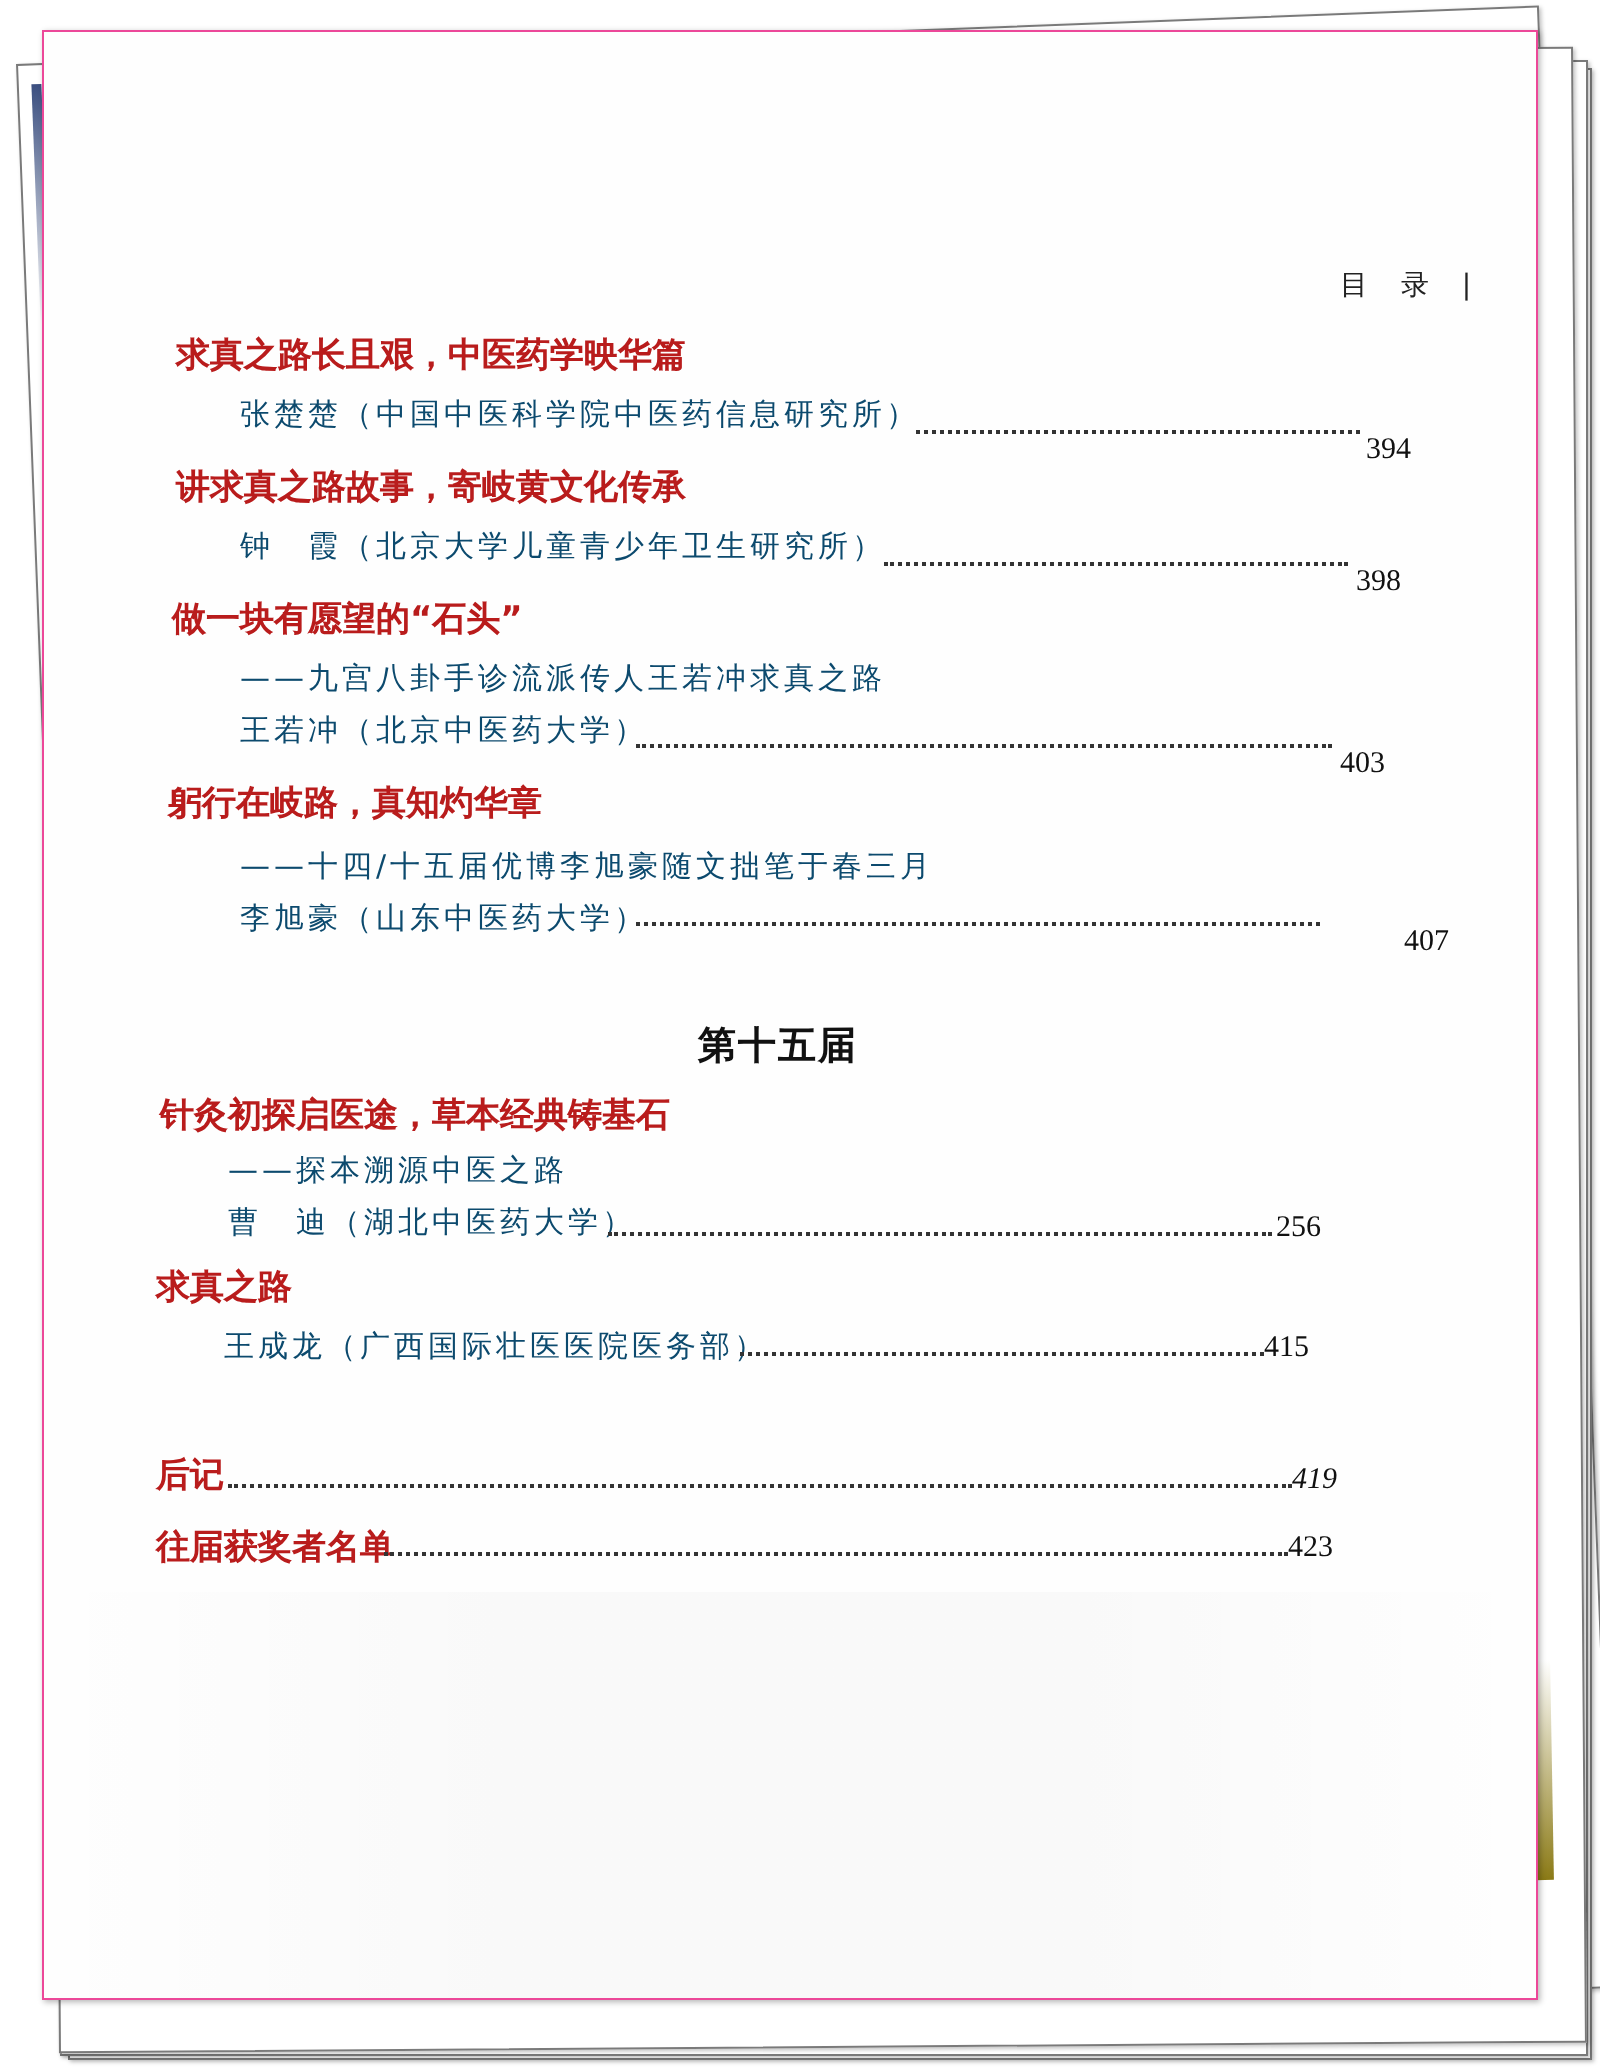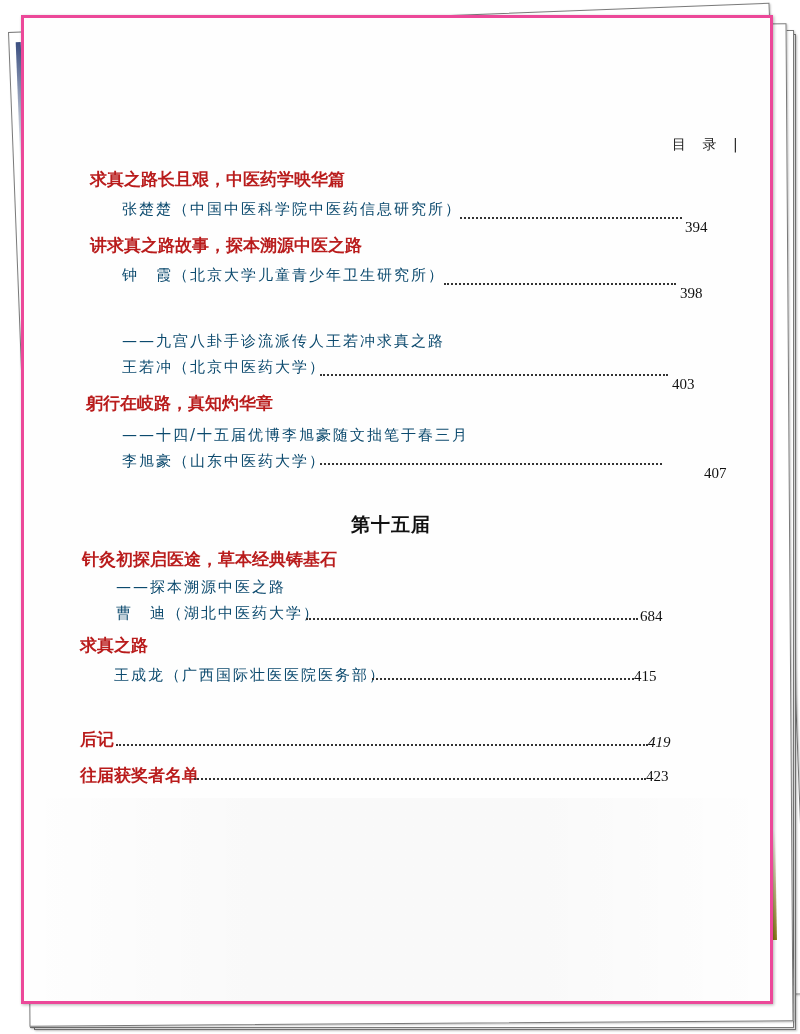--- a/index.html
+++ b/index.html
@@ -47,21 +47,21 @@
       position: absolute;
       left: 767px; top: 830px; width: 9px; height: 110px;
       background: linear-gradient(rgba(140,120,20,0), #8b7a16);
       transform: rotate(-1deg);
     }
     .page {
       position: absolute;
       left: 21px; top: 15px;
       width: 746px; height: 983px;
       background: #fefefe;
-      border: 3px solid #ec4899;
+      border: 1px solid #ec4899;
       box-shadow: 1px 1px 3px rgba(0,0,0,0.3);
     }
     .running-head {
       position: absolute;
       left: 648px; top: 118px;
       font-family: "DejaVu Sans", sans-serif;
       font-size: 14px;
       letter-spacing: 6px;
       color: #222;
     }
@@ -122,43 +122,44 @@
 
   <div class="ghost"></div>
 
   <div class="running-head">目 录 |</div>
 
   <div class="entry-title" style="left:66px; top:150px;">求真之路长且艰，中医药学映华篇</div>
   <div class="entry-author" style="left:98px; top:182px;">张楚楚（中国中医科学院中医药信息研究所）</div>
   <div class="leader" style="left:436px; top:199px; width:222px;"></div>
   <div class="page-num" style="left:661px; top:201px;">394</div>
 
-  <div class="entry-title" style="left:66px; top:216px;">讲求真之路故事，探本溯源中医之路</div>
+  <div class="entry-title" style="left:66px; top:216px;">讲求真之路故事，寄岐黄文化传承</div>
   <div class="entry-author" style="left:98px; top:248px;">钟　霞（北京大学儿童青少年卫生研究所）</div>
   <div class="leader" style="left:420px; top:265px; width:232px;"></div>
   <div class="page-num" style="left:656px; top:267px;">398</div>
 
+  <div class="entry-title" style="left:64px; top:282px;">做一块有愿望的“石头”</div>
   <div class="entry-sub" style="left:98px; top:314px;">——九宫八卦手诊流派传人王若冲求真之路</div>
   <div class="entry-author" style="left:98px; top:340px;">王若冲（北京中医药大学）</div>
   <div class="leader" style="left:296px; top:356px; width:348px;"></div>
   <div class="page-num" style="left:648px; top:358px;">403</div>
 
   <div class="entry-title" style="left:62px; top:374px;">躬行在岐路，真知灼华章</div>
   <div class="entry-sub" style="left:98px; top:408px;">——十四/十五届优博李旭豪随文拙笔于春三月</div>
   <div class="entry-author" style="left:98px; top:434px;">李旭豪（山东中医药大学）</div>
   <div class="leader" style="left:296px; top:445px; width:342px;"></div>
   <div class="page-num" style="left:680px; top:447px;">407</div>
 
   <div class="section-heading">第十五届</div>
 
   <div class="entry-title" style="left:58px; top:530px;">针灸初探启医途，草本经典铸基石</div>
   <div class="entry-sub" style="left:92px; top:560px;">——探本溯源中医之路</div>
   <div class="entry-author" style="left:92px; top:586px;">曹　迪（湖北中医药大学）</div>
   <div class="leader" style="left:282px; top:600px; width:332px;"></div>
-  <div class="page-num" style="left:616px; top:590px;">684</div>
+  <div class="page-num" style="left:616px; top:590px;">256</div>
 
   <div class="entry-title" style="left:56px; top:616px;">求真之路</div>
   <div class="entry-author" style="left:90px; top:648px;">王成龙（广西国际壮医医院医务部）</div>
   <div class="leader" style="left:348px; top:660px; width:262px;"></div>
   <div class="page-num" style="left:610px; top:650px;">415</div>
 
   <div class="entry-title" style="left:56px; top:710px;">后记</div>
   <div class="leader" style="left:92px; top:726px; width:532px;"></div>
   <div class="page-num" style="left:624px; top:716px;font-style:italic;">419</div>
 

